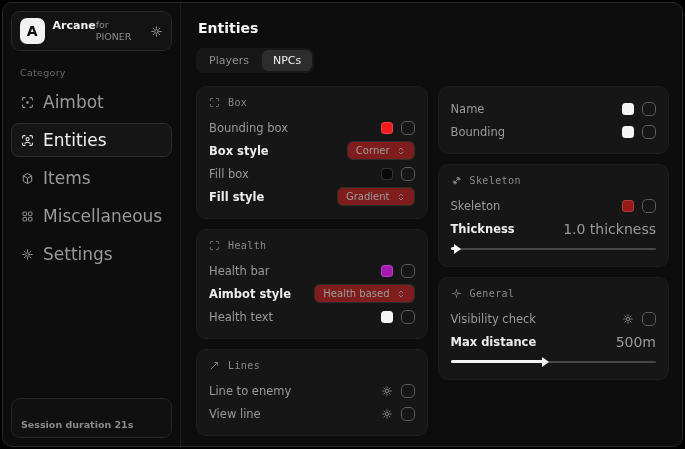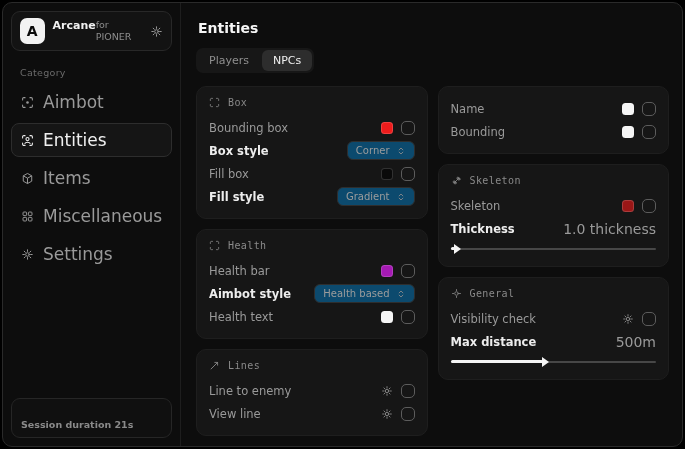--- a/index.html
+++ b/index.html
@@ -32,21 +32,21 @@
   .col { width:238px; display:flex; flex-direction:column; gap:10px; }
 
   .card { background:#161616; border:1px solid #1e1e1e; border-radius:10px; padding:10px 12px; width:100%; }
   .card-head { display:flex; align-items:center; gap:8px; color:#8a8a8a; font-family:"DejaVu Sans Mono","Liberation Mono",monospace; font-size:10px; letter-spacing:.4px; margin-bottom:8px; }
   .card-head .hicon { display:flex; color:#8a8a8a; }
   .row { display:flex; justify-content:space-between; align-items:center; min-height:23px; font-size:11.5px; color:#9a9a9a; }
   .row .label.bold { color:#ededed; font-weight:600; }
   .controls { display:flex; align-items:center; gap:8px; }
   .swatch { width:12px; height:12px; border-radius:3.5px; border:1px solid rgba(255,255,255,.16); cursor:pointer; }
   .checkbox { width:14px; height:14px; border-radius:5px; border:1.5px solid #5c5c5c; cursor:pointer; }
-  .select { display:inline-flex; align-items:center; gap:6px; background:#0c4a6e; border:1px solid #2e2e2e; border-radius:6px; padding:3px 8px; font-size:10px; color:#9c9c9c; cursor:pointer; }
+  .select { display:inline-flex; align-items:center; gap:6px; background:#7f1d1d; border:1px solid #2e2e2e; border-radius:6px; padding:3px 8px; font-size:10px; color:#9c9c9c; cursor:pointer; }
   .select .sicon { display:flex; color:#8a8a8a; }
   .gear-sm { display:flex; color:#8a8a8a; cursor:pointer; }
   .value { font-size:14px; color:#9a9a9a; }
   .slider { position:relative; height:11px; margin:3px 0 2px 0; cursor:pointer; }
   .slider .track { position:absolute; left:0; right:0; top:4.5px; height:2px; background:#474747; border-radius:2px; }
   .slider .fill { position:absolute; left:0; top:4px; height:3px; background:#f5f5f5; border-radius:2px; }
   .slider .fill::after { content:''; position:absolute; right:-6px; top:-3.5px; width:0; height:0; border-top:5px solid transparent; border-bottom:5px solid transparent; border-left:7px solid #f5f5f5; }
 </style>
 </head>
 <body>

